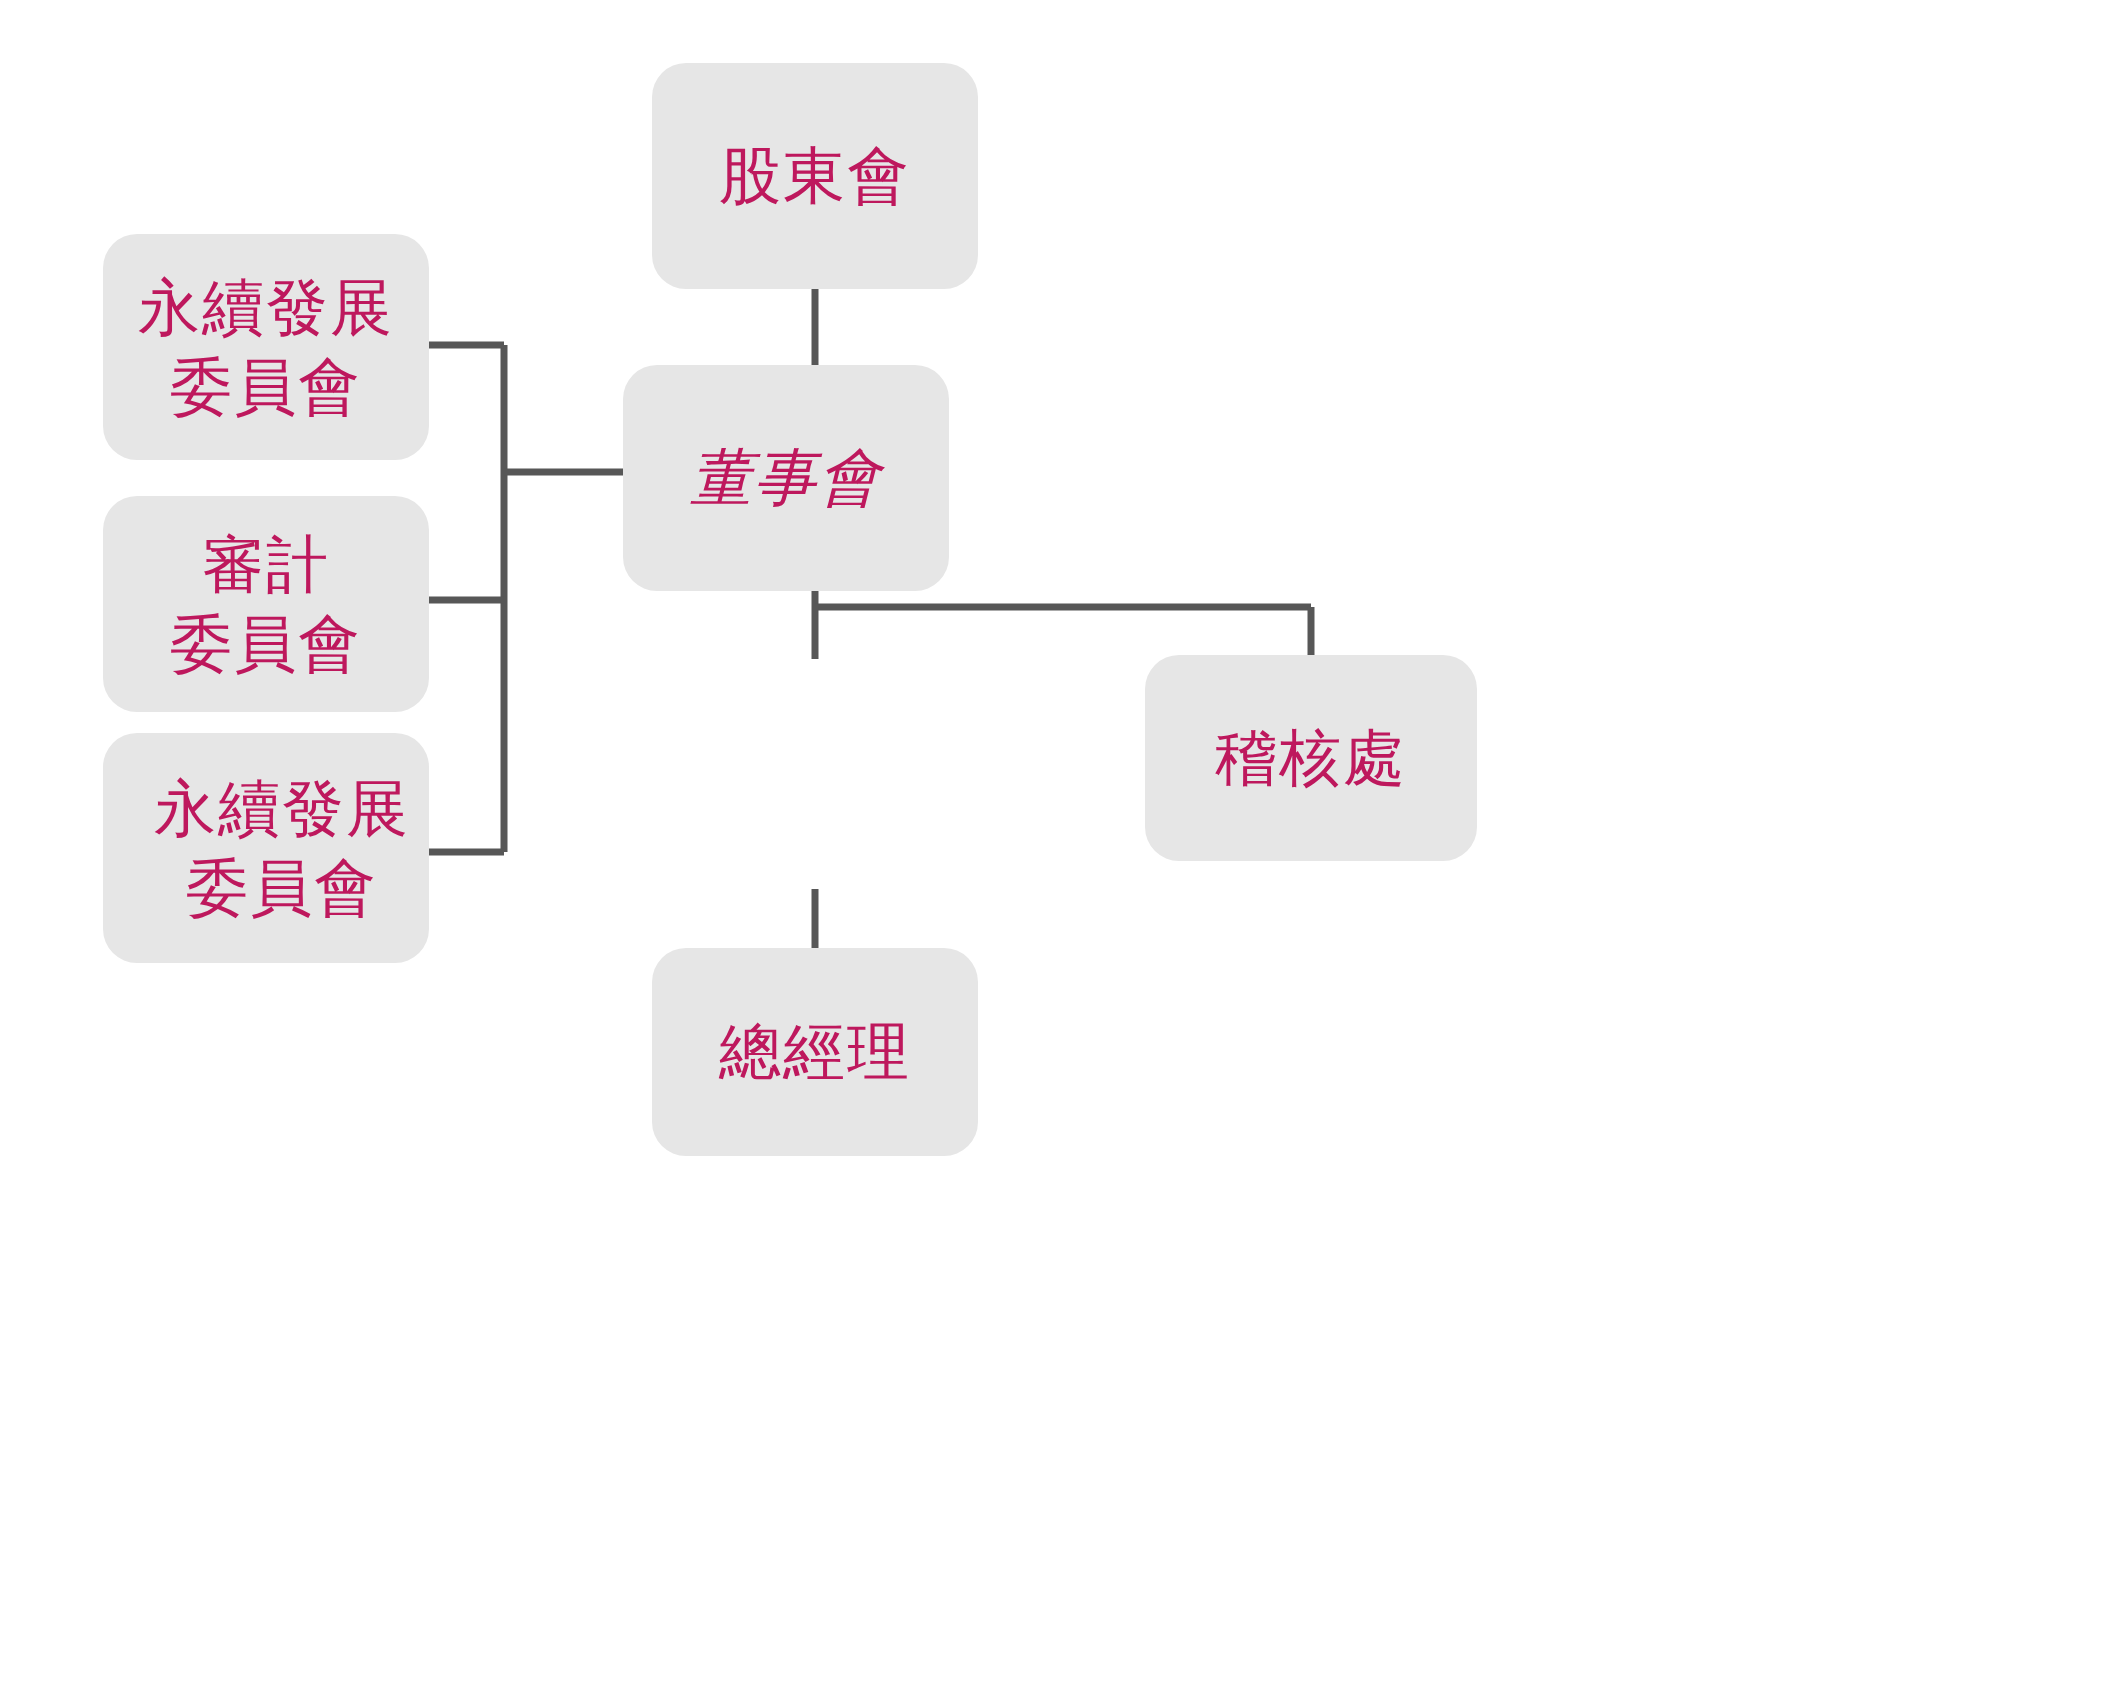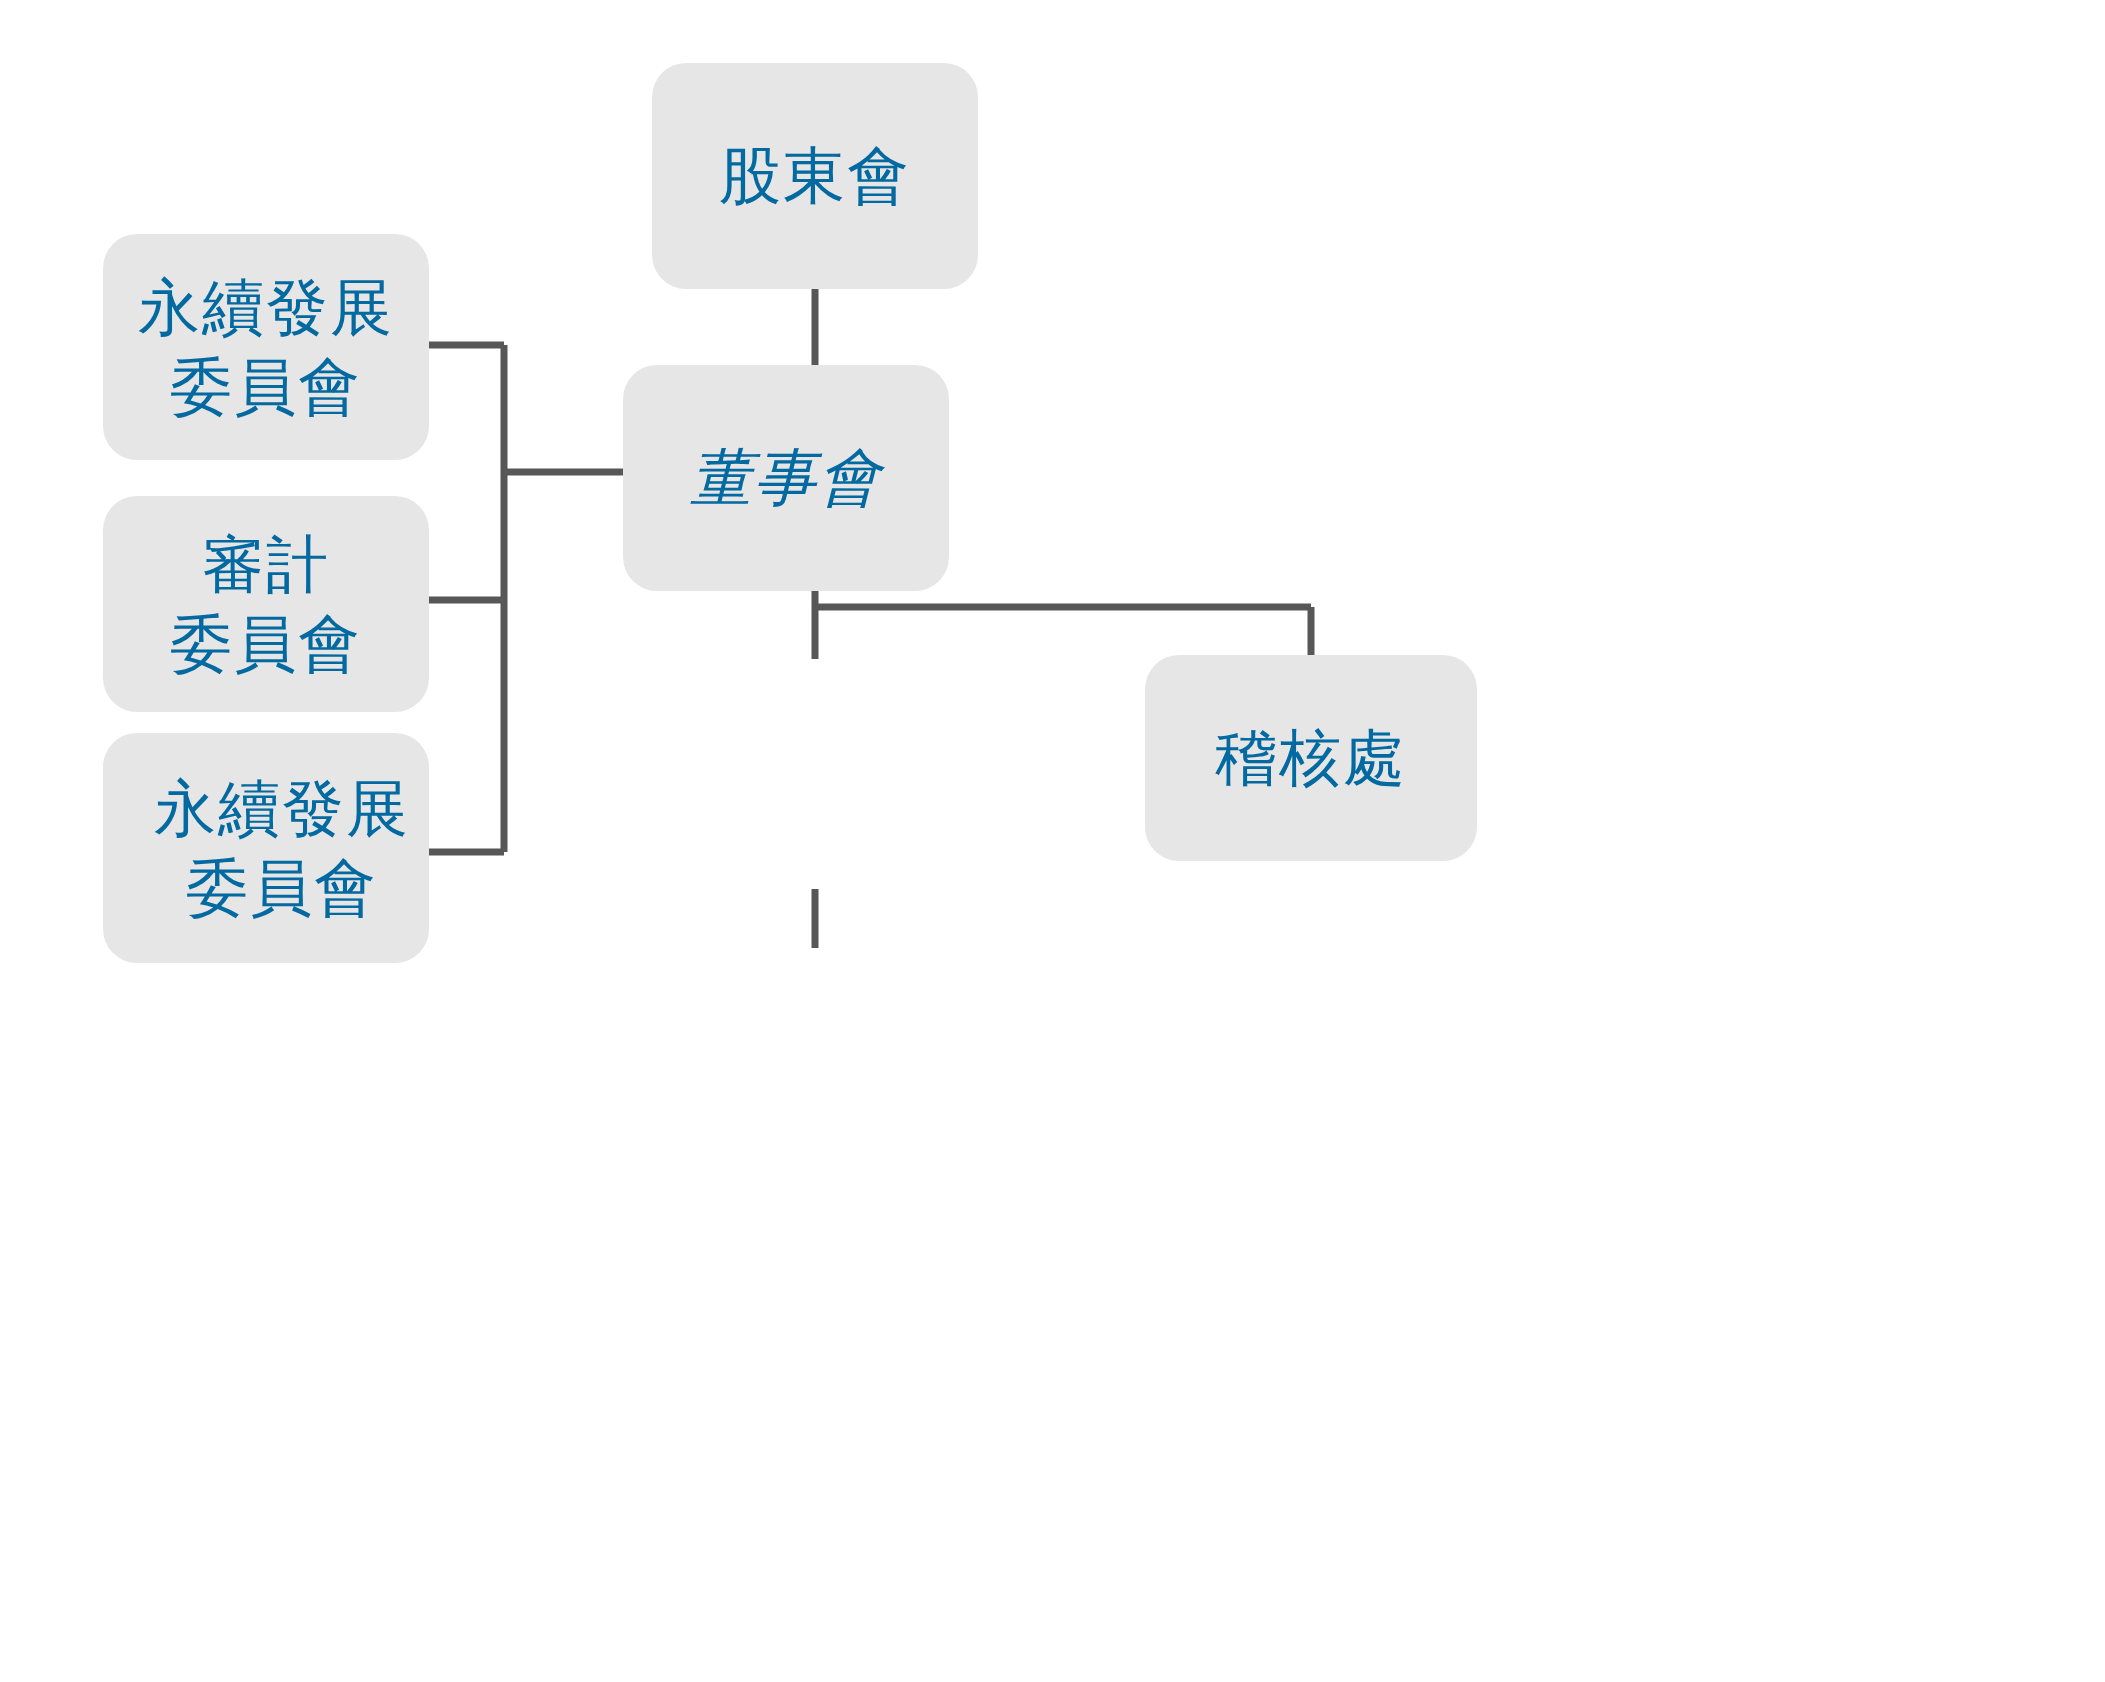--- a/index.html
+++ b/index.html
@@ -23,21 +23,21 @@
     background: #e6e6e6;
     border-radius: 34px;
     display: flex;
     align-items: center;
     justify-content: center;
     text-align: center;
     box-sizing: border-box;
     z-index: 2;
   }
   .node .node-label {
-    color: #0369a1;
+    color: #be185d;
     font-size: 62px;
     line-height: 1.28;
     letter-spacing: 2px;
     white-space: pre-line;
     font-weight: 400;
   }
   .connector-layer {
     position: absolute;
     left: 0;
     top: 0;
@@ -87,20 +87,23 @@
 
   <div class="node" id="node-shareholders">
     <span class="node-label">股東會</span>
   </div>
 
   <div class="node" id="node-board">
     <span class="node-label">董事會</span>
   </div>
 
 
+  <div class="node" id="node-president">
+    <span class="node-label">總經理</span>
+  </div>
 
   <div class="node" id="node-audit-office">
     <span class="node-label">稽核處</span>
   </div>
 
   <div class="node" id="node-compensation-committee">
     <span class="node-label">永續發展
 委員會</span>
   </div>
 

